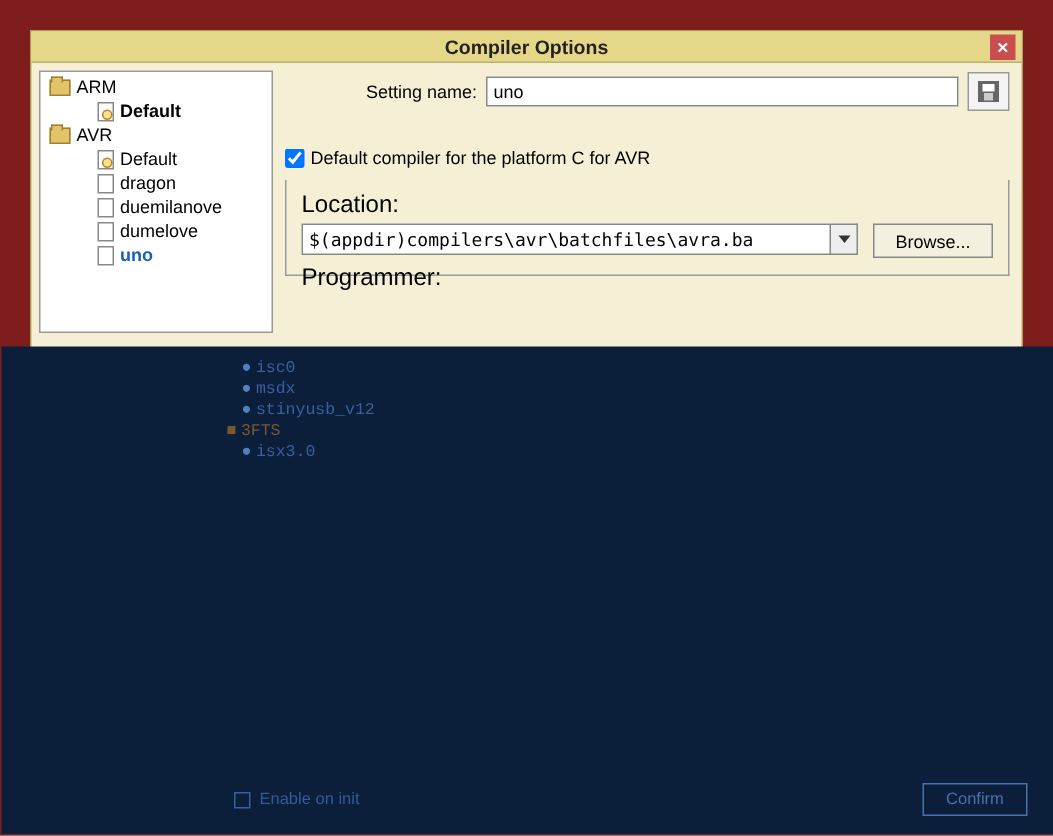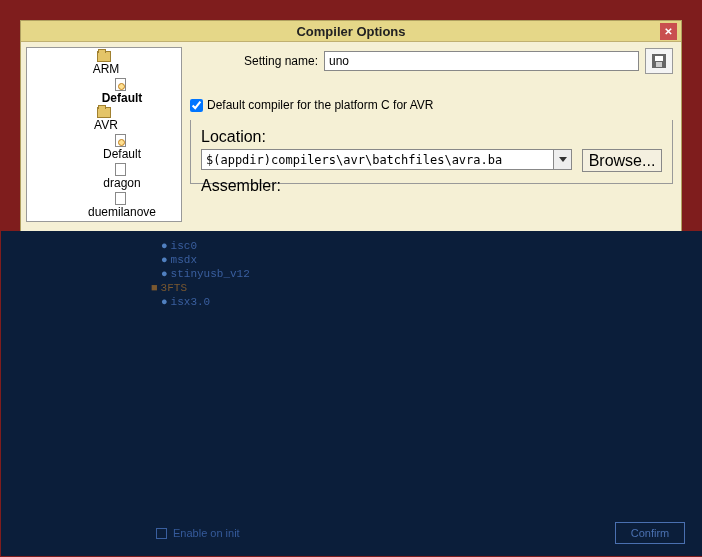--- a/index.html
+++ b/index.html
@@ -4,21 +4,21 @@
 <style>
 * { box-sizing: border-box; margin: 0; padding: 0; }
 body { font-family: Tahoma, Arial, sans-serif; font-size: 12px; background: #fff; }
 .window { width: 702px; height: 557px; background: #7f1d1d; position: relative; padding: 20px 20px 0 20px; }
 .inner { width: 662px; height: 530px; background: #f5f0d5; border: 1px solid #b0a060; position: relative; }
 .titlebar { height: 21px; background: #e5d788; display: flex; align-items: center; justify-content: center; position: relative; border-bottom: 1px solid #c0b070; }
 .titlebar .title { font-weight: bold; font-size: 13px; color: #222; }
 .close-btn { position: absolute; right: 4px; top: 2px; width: 17px; height: 17px; background: #c94f4f; color: #fff; display: flex; align-items: center; justify-content: center; font-size: 10px; cursor: pointer; font-weight: bold; }
 .content { display: flex; height: calc(100% - 21px); }
 .tree-panel { width: 156px; background: #fff; border: 1px solid #999; margin: 5px 0 0 5px; height: 175px; overflow: hidden; padding: 2px 0; }
-.tree-item { display: flex; align-items: center; padding: 1px 2px 1px 6px; cursor: pointer; font-size: 12px; line-height: 14px; flex-direction: column; }
+.tree-item { display: flex; align-items: center; padding: 1px 2px 1px 6px; cursor: pointer; font-size: 12px; line-height: 14px; }
 .tree-item.child { padding-left: 38px; }
 .tree-item.selected { color: #1a5fbf; font-weight: bold; }
 .tree-item.default-bold { font-weight: bold; }
 .folder-icon { width: 14px; height: 11px; background: #e4c468; border: 1px solid #a08030; margin-right: 4px; display: inline-block; position: relative; }
 .folder-icon::before { content: ""; position: absolute; top: -3px; left: 0; width: 6px; height: 3px; background: #e4c468; border: 1px solid #a08030; border-bottom: none; }
 .doc-icon { width: 11px; height: 13px; background: #fff; border: 1px solid #888; margin-right: 4px; display: inline-block; position: relative; }
 .doc-icon.def::after { content: ""; position: absolute; left: 2px; top: 4px; width: 5px; height: 5px; border: 1px solid #c08020; border-radius: 50%; background: #ffe090; }
 .right-panel { flex: 1; padding: 6px 8px 0 8px; position: relative; }
 .row { display: flex; align-items: center; margin-bottom: 23px; }
 .setting-label { width: 128px; text-align: right; margin-right: 6px; font-size: 12px; }
@@ -31,21 +31,21 @@
 .checkbox-row input { margin-right: 4px; }
 .tabs { display: flex; border-bottom: 1px solid #999; }
 .tab { padding: 4px 10px; border: 1px solid #999; border-bottom: none; background: #ece8d0; margin-right: 1px; cursor: pointer; font-size: 12px; position: relative; top: 1px; }
 .tab.active { background: #f5f0d5; border-bottom: 1px solid #f5f0d5; }
 .tab-content { border: 1px solid #999; border-top: none; padding: 8px 10px; height: 64px; position: relative; }
 .field-label { font-size: 16px; margin-bottom: 3px; }
 .loc-row { display: flex; align-items: flex-start; }
 .loc-input { flex: 1; height: 21px; border: 1px solid #888; padding: 2px 4px; font-size: 12px; font-family: monospace; background: #fff; }
 .dropdown-btn { width: 18px; height: 21px; border: 1px solid #888; border-left: none; background: #eee; display: flex; align-items: center; justify-content: center; cursor: pointer; }
 .arrow-down { width: 0; height: 0; border-left: 4px solid transparent; border-right: 4px solid transparent; border-top: 5px solid #333; }
-.browse-btn { width: 80px; height: 23px; margin-left: 10px; border: 1px solid #888; background: #f4f0e0; cursor: pointer; font-size: 16px; }
+.browse-btn { width: 80px; height: 23px; margin-left: 10px; border: 1px solid #888; background: #f4f0e0; cursor: pointer; font-size: 12px; }
 .dark-overlay { position: absolute; left: -20px; bottom: -7px; width: 702px; height: 325px; background: #0b1e3a; overflow: hidden; }
 .dark-content { position: relative; width: 100%; height: 100%; color: #7bb0ff; font-size: 11px; }
 .dark-tree { position: absolute; left: 160px; top: 8px; }
 .dark-item { padding: 1px 0; color: #3a5f9f; font-size: 11px; cursor: pointer; font-family: Liberation Mono, monospace; }
 .dark-item.parent { color: #7a5830; margin-left: -10px; }
 .dark-bullet { color: #5080c0; margin-right: 3px; }
 .dark-bottom { position: absolute; bottom: 12px; left: 155px; right: 18px; display: flex; justify-content: space-between; align-items: center; }
 .dark-checkbox { display: flex; align-items: center; color: #355a9a; font-size: 11px; }
 .dark-checkbox-box { width: 11px; height: 11px; border: 1px solid #3a5f9f; margin-right: 6px; background: #0b1e3a; }
 .dark-ok-btn { width: 70px; height: 22px; border: 1px solid #4a70b0; background: #0b1e3a; color: #4a70b0; font-size: 11px; display: flex; align-items: center; justify-content: center; cursor: pointer; }
@@ -114,21 +114,21 @@
 
         <div class="tab-content">
           <div class="field-label">Location:</div>
           <div class="loc-row">
             <input class="loc-input" value="$(appdir)compilers\avr\batchfiles\avra.ba" style="">
             <div class="dropdown-btn">
               <span class="arrow-down"></span>
             </div>
             <button class="browse-btn">Browse...</button>
           </div>
-          <div class="field-label" style="margin-top:5px">Assembler:</div>
+          <div class="field-label" style="margin-top:5px">Programmer:</div>
         </div>
       </div>
     </div>
 
     <div class="dark-overlay">
       <div class="dark-content">
         <div class="dark-left-text"></div>
         <div class="dark-header-text"></div>
         <div class="dark-tree">
           <div class="dark-item"><span class="dark-bullet">●</span><span>isc0</span></div>

